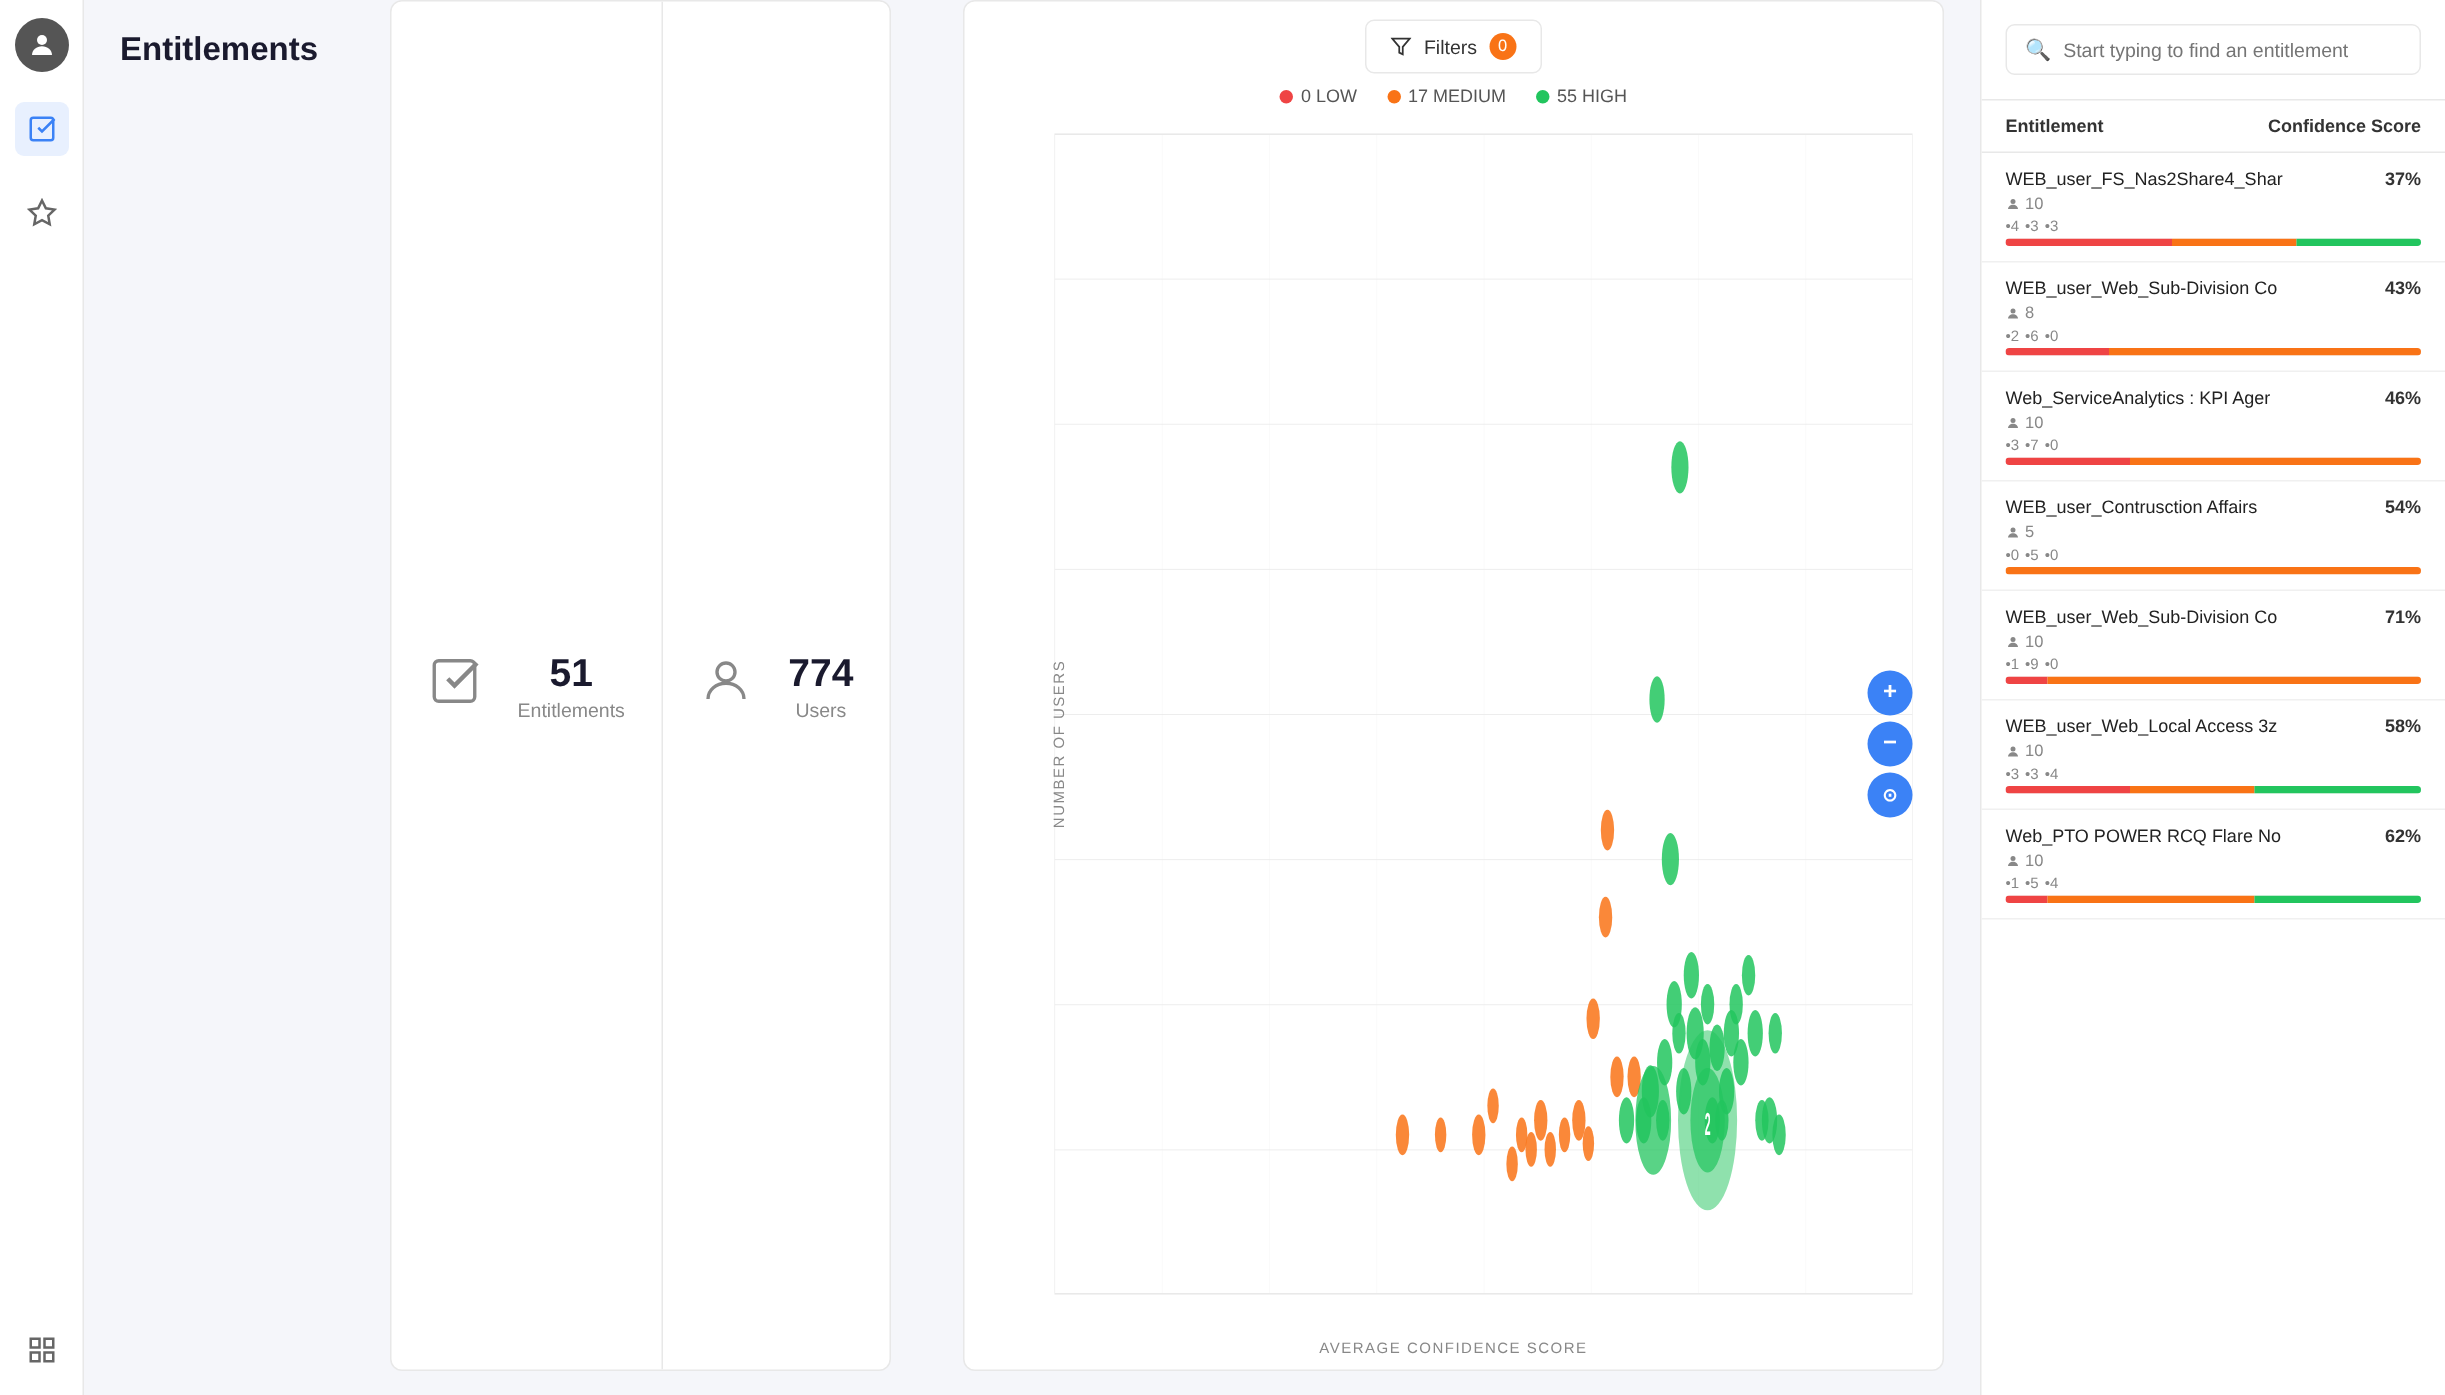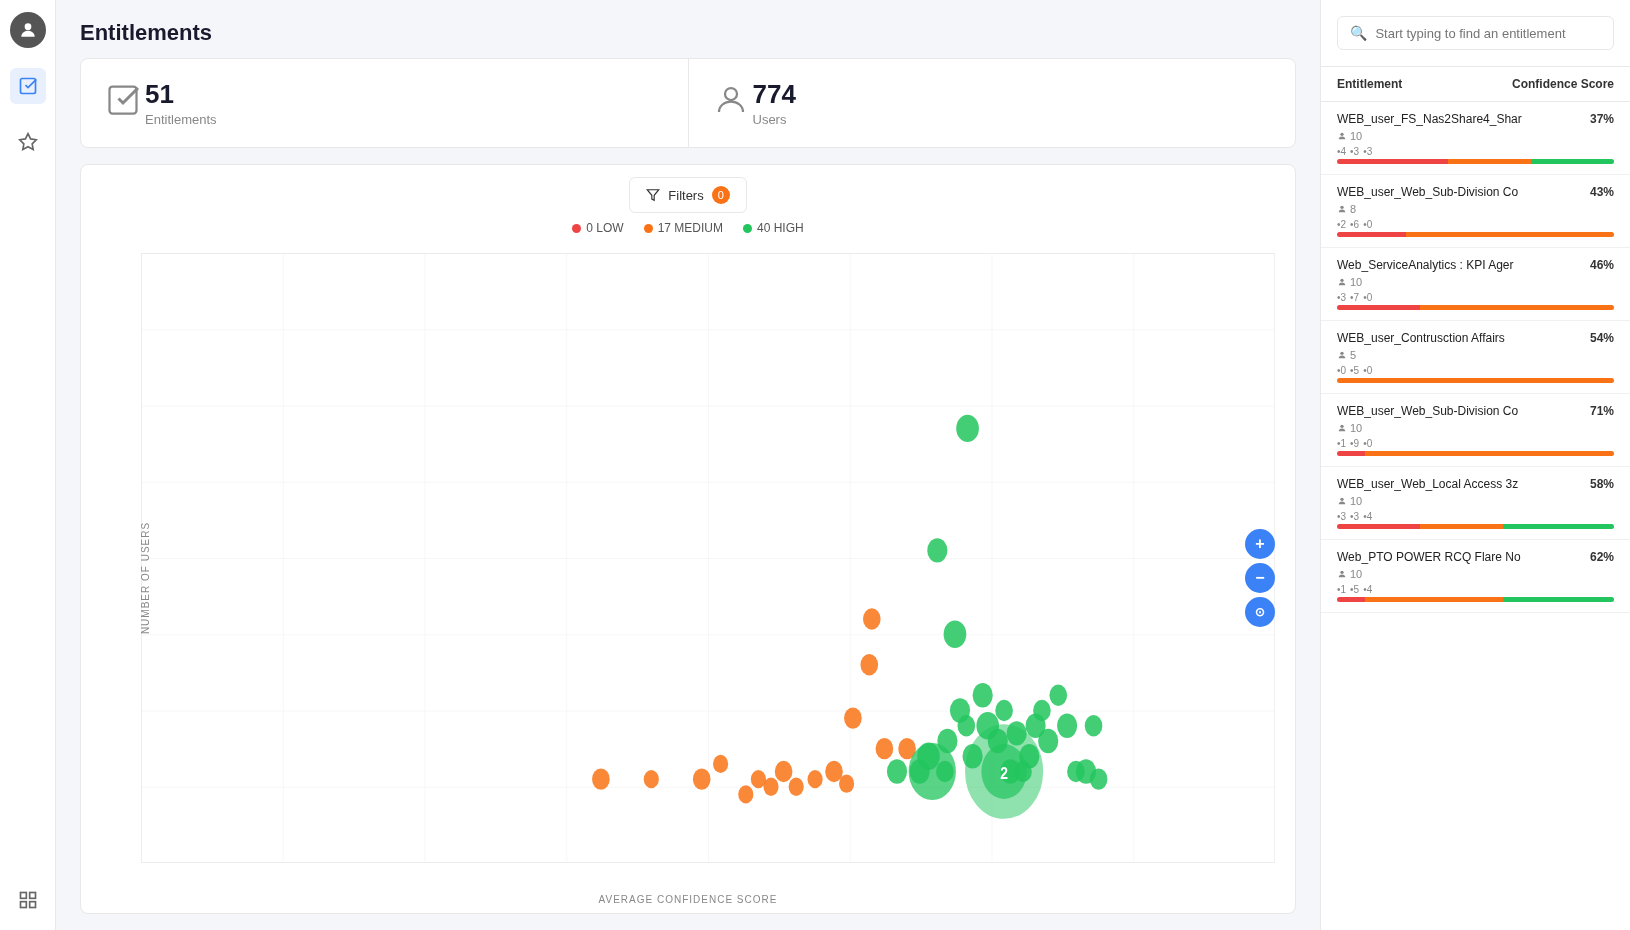--- a/index.html
+++ b/index.html
@@ -35,21 +35,21 @@
       background: #e8f0fe;
       color: #3b82f6;
     }
     .sidebar-icon svg { width: 20px; height: 20px; }
     .sidebar-bottom { margin-top: auto; }
 
     
     .main {
       flex: 1;
       display: flex;
-      flex-direction: column;
+      flex-direction: row;
       overflow: hidden;
     }
 
     
     .header {
       padding: 20px 24px 12px;
       background: #f5f6fa;
     }
     .page-title {
       font-size: 22px;
@@ -65,22 +65,23 @@
       background: #fff;
       border: 1px solid #e8e8e8;
       border-radius: 8px;
       overflow: hidden;
     }
     .stat-card {
       flex: 1;
       padding: 20px 24px;
       display: flex;
       align-items: center;
-      gap: 4px;
+      gap: 24px;
       border-right: 1px solid #e8e8e8;
+      text-align: center;
     }
     .stat-card:last-child { border-right: none; }
     .stat-icon { color: #888; font-size: 28px; }
     .stat-number { font-size: 26px; font-weight: 700; color: #1a1a2e; }
     .stat-label { font-size: 13px; color: #888; margin-top: 2px; }
 
     
     .chart-container {
       flex: 1;
       margin: 0 24px 16px;
@@ -343,21 +344,21 @@
       <div class="legend-item">
         <div class="legend-dot" style="background:#ef4444"></div>
         <span>0 LOW</span>
       </div>
       <div class="legend-item">
         <div class="legend-dot" style="background:#f97316"></div>
         <span>17 MEDIUM</span>
       </div>
       <div class="legend-item">
         <div class="legend-dot" style="background:#22c55e"></div>
-        <span>40 HIGH</span>
+        <span>55 HIGH</span>
       </div>
     </div>
 
     <div class="scatter-wrap">
       <div class="y-axis-label">NUMBER OF USERS</div>
       <div class="x-axis-label">AVERAGE CONFIDENCE SCORE</div>
 
       <svg class="chart-svg" viewBox="0 0 900 400" preserveAspectRatio="none">
 
         <defs>

